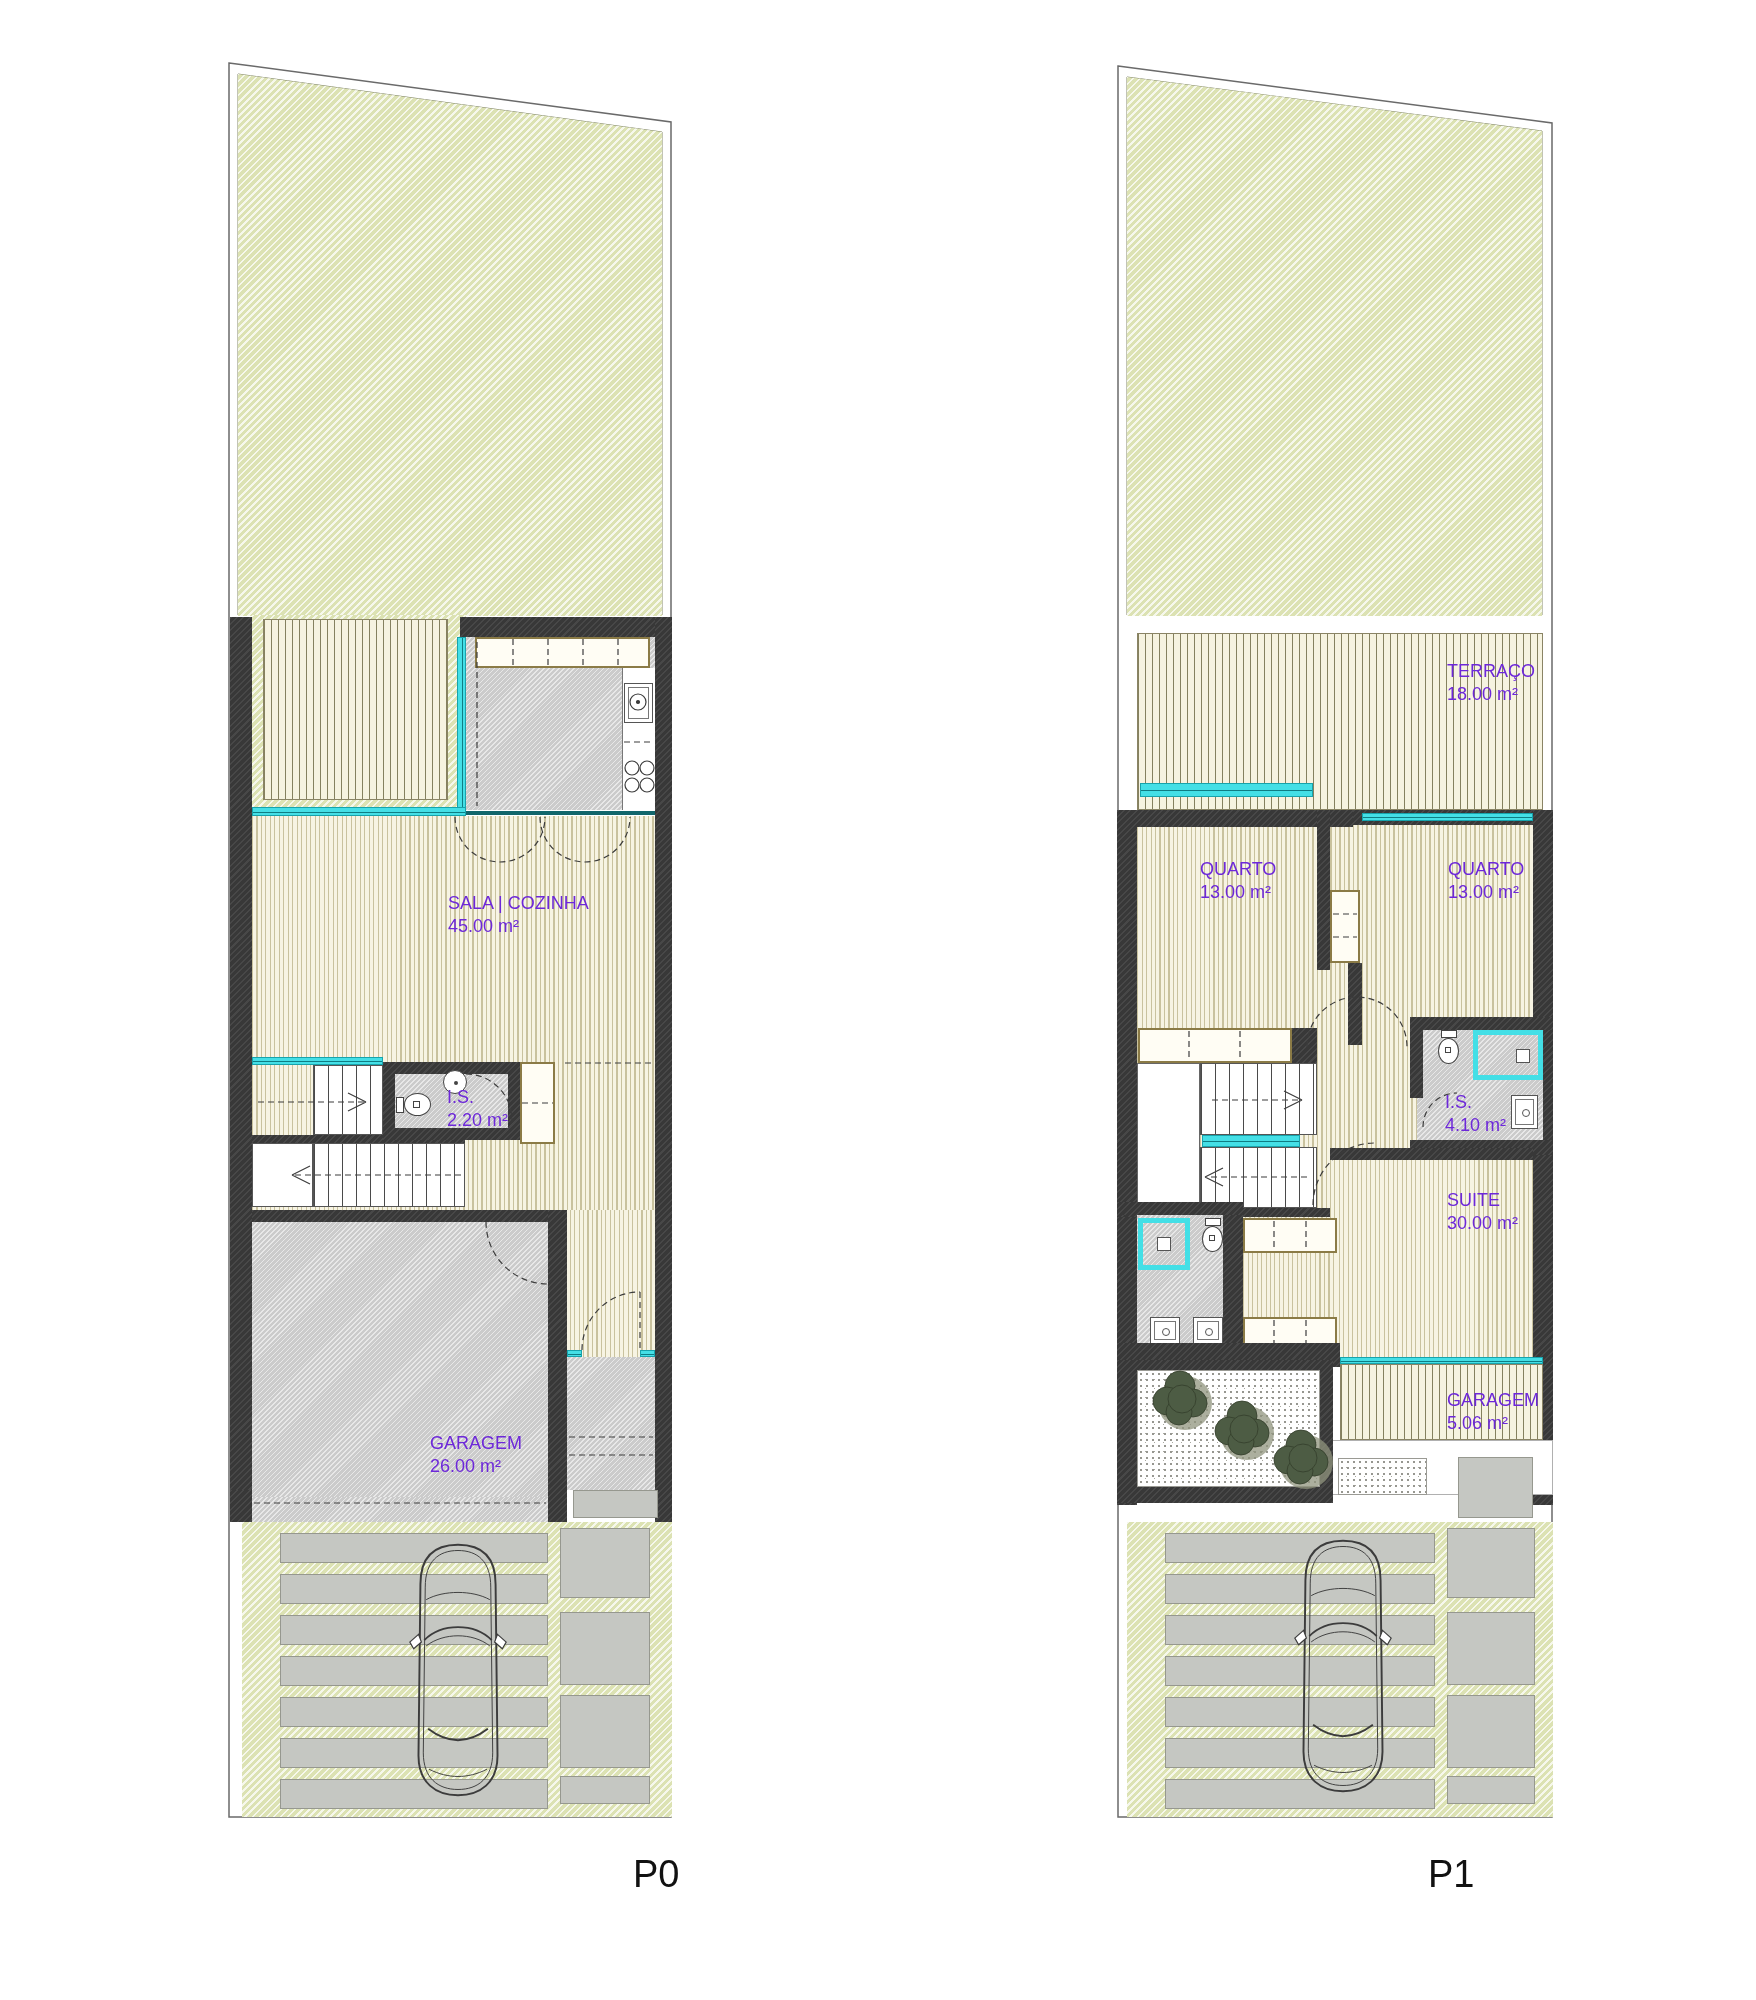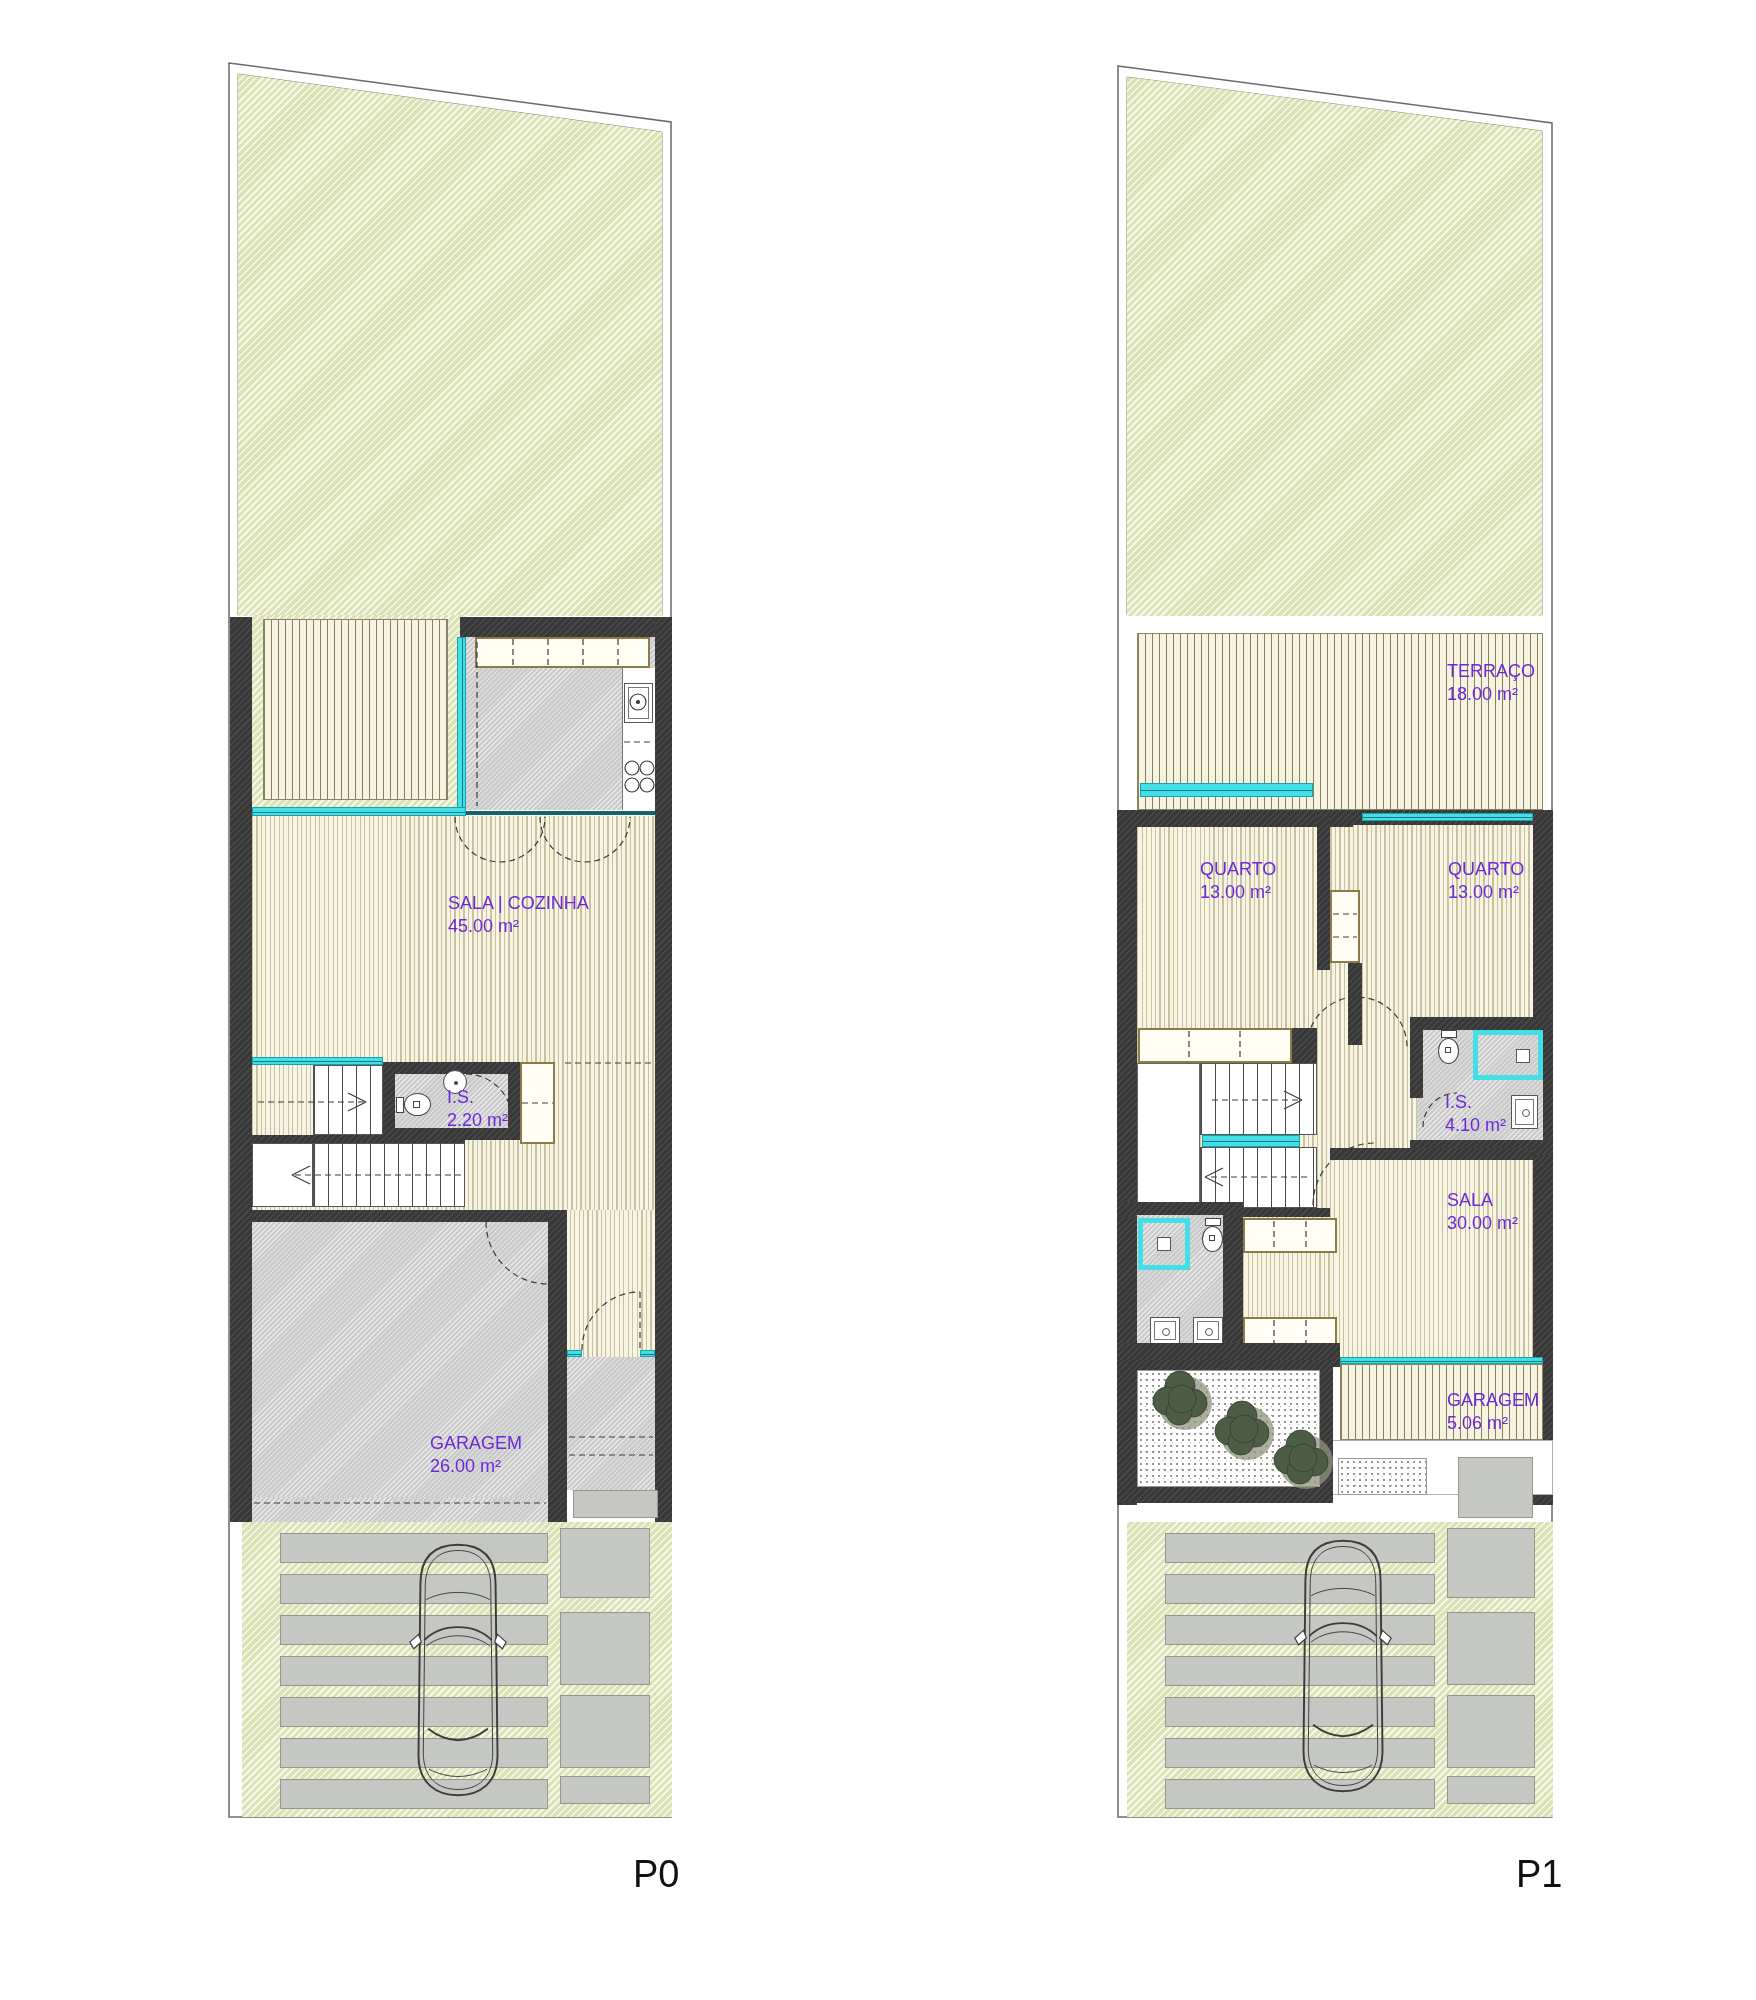--- a/index.html
+++ b/index.html
@@ -298,21 +298,21 @@
     </div>
     <div class="room-label" style="left:331px;top:793px">
       <span class="rl-line">QUARTO</span>
       <span class="rl-line">13.00 m²</span>
     </div>
     <div class="room-label" style="left:328px;top:1026px">
       <span class="rl-line">I.S.</span>
       <span class="rl-line">4.10 m²</span>
     </div>
     <div class="room-label" style="left:330px;top:1124px">
-      <span class="rl-line">SALA</span>
+      <span class="rl-line">SUITE</span>
       <span class="rl-line">30.00 m²</span>
     </div>
     <div class="room-label" style="left:330px;top:1324px">
       <span class="rl-line">GARAGEM</span>
       <span class="rl-line">5.06 m²</span>
     </div>
 
     <svg class="overlay" width="444" height="1753" viewBox="0 0 444 1753">
       <g stroke="#3c3c3c" fill="none" stroke-width="1.2">
         <g stroke-dasharray="6,4">
@@ -335,15 +335,15 @@
       </g>
       <g>
         <use href="#tree" transform="translate(63,1333)"></use>
         <use href="#tree" transform="translate(125,1363)"></use>
         <use href="#tree" transform="translate(184,1392)"></use>
       </g>
     </svg>
   </section>
 
   <div class="floor-label" style="left:633px;top:1853px">P0</div>
-  <div class="floor-label" style="left:1516px;top:1853px">P1</div>
+  <div class="floor-label" style="left:1428px;top:1853px">P1</div>
 
 </div>
 
 </body></html>

